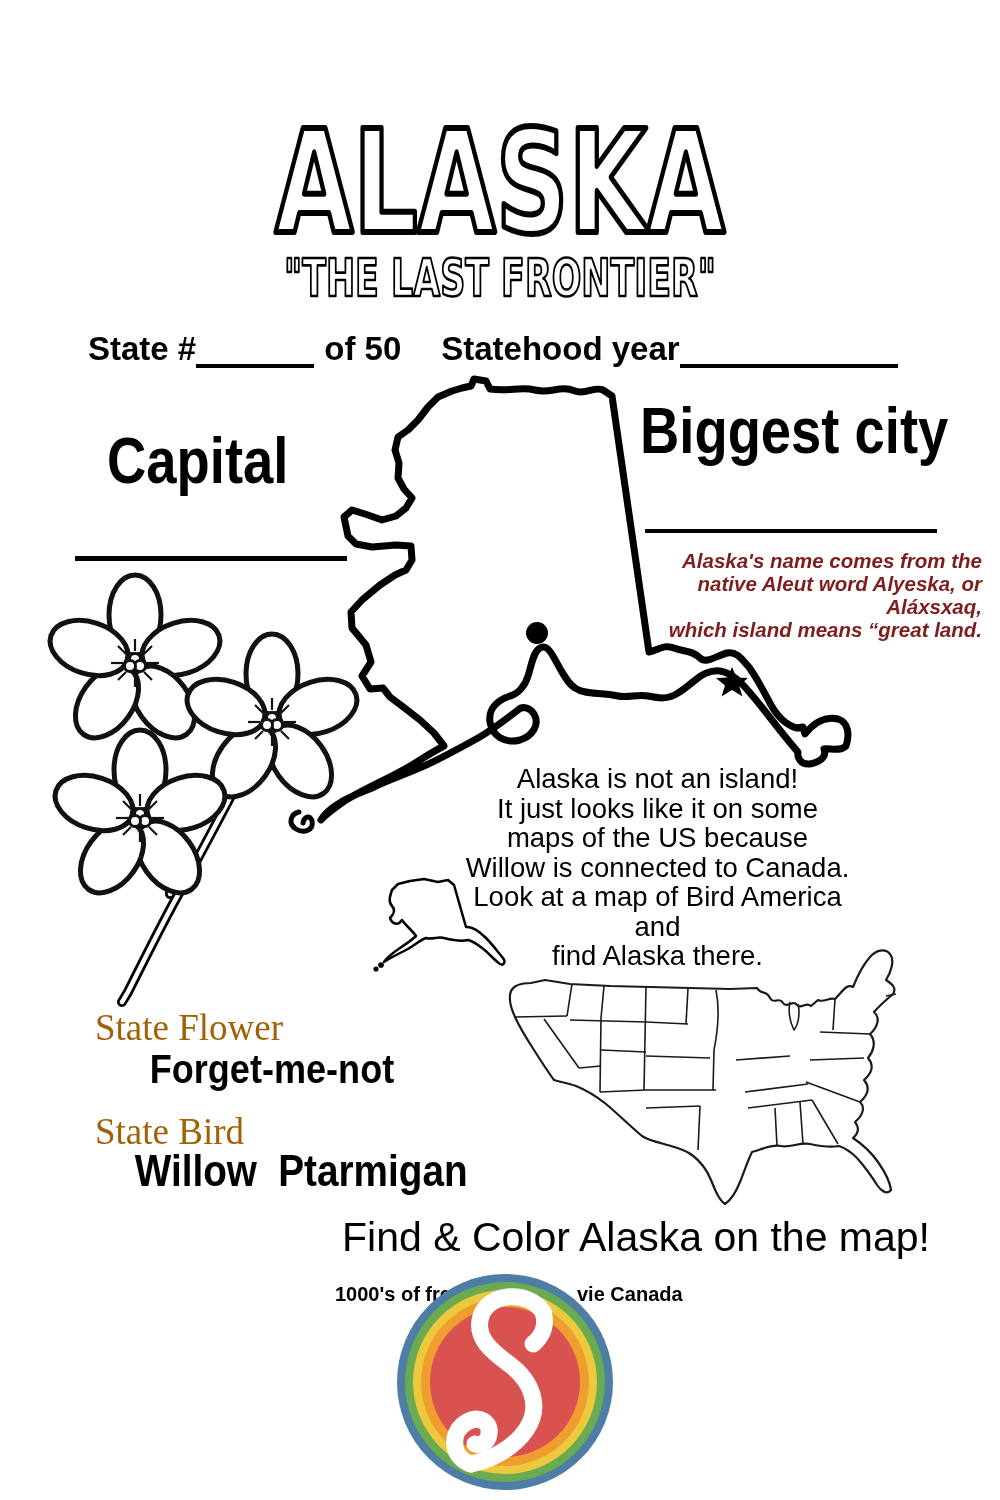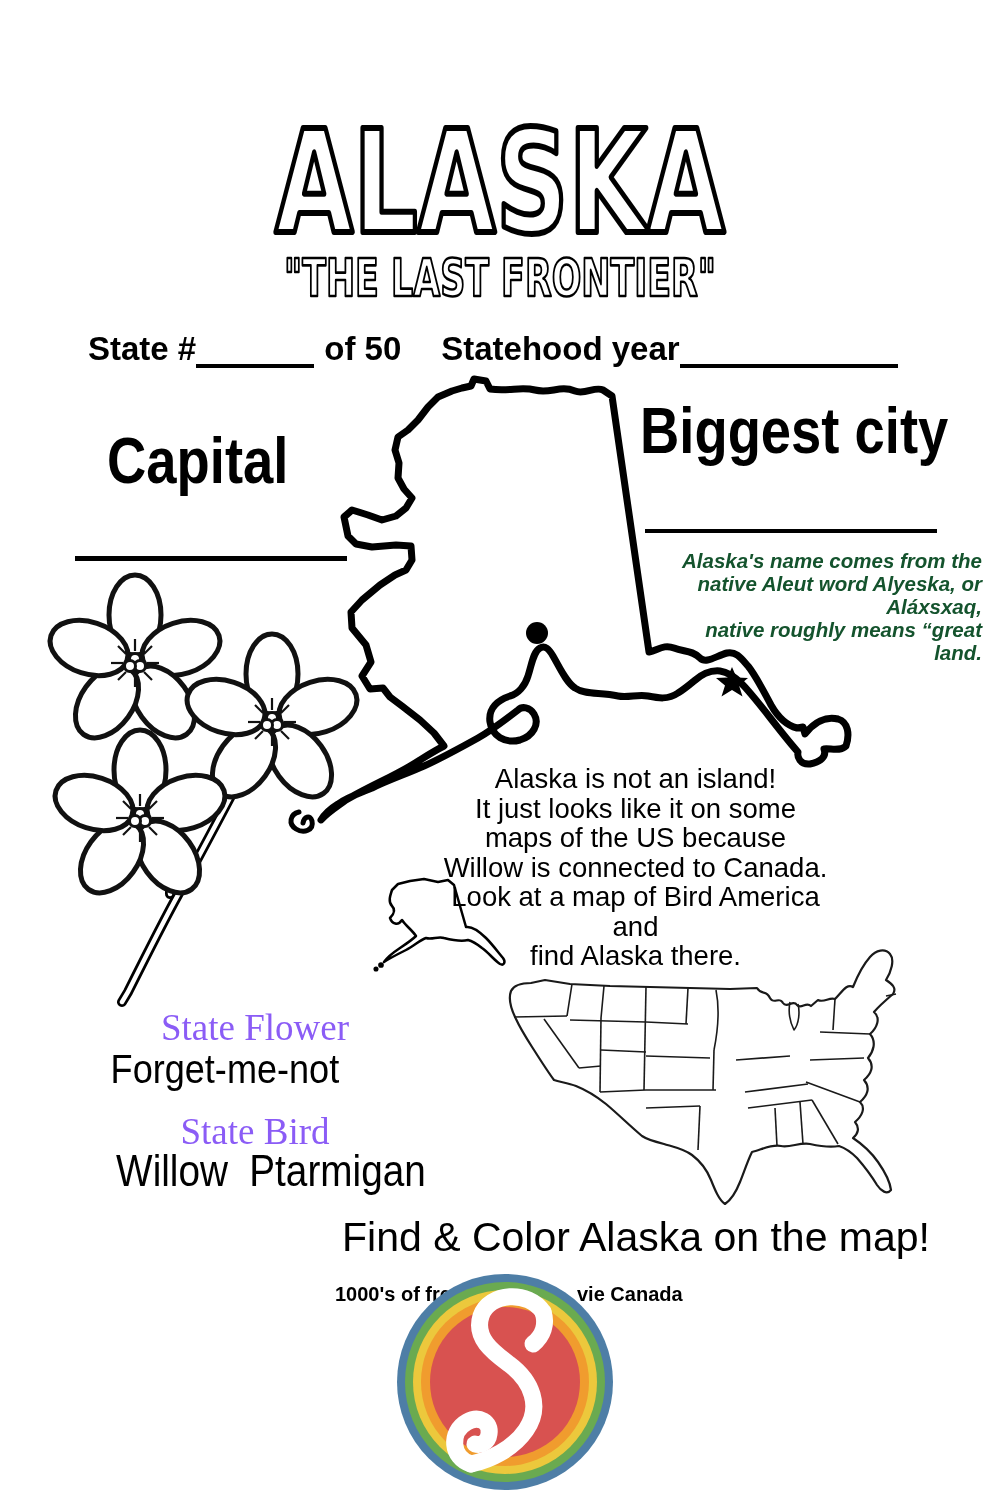--- a/index.html
+++ b/index.html
@@ -14,24 +14,24 @@
   .blank{display:inline-block;border-bottom:4px solid #000;}
   .cond{display:inline-block;transform:scaleX(0.85);transform-origin:0 50%;}
   .cond-c{display:inline-block;transform:scaleX(0.88);transform-origin:50% 50%;}
   .h-bold{font-weight:bold;color:#000;white-space:nowrap;}
   .stateline{left:88px;top:330px;font-size:33px;font-weight:bold;display:flex;align-items:flex-end;white-space:nowrap;}
   .stateline .blank{height:34px;}
   .capital{left:75px;top:424px;font-size:64px;margin-left:32px;}
   .capital-blank{left:75px;top:556px;width:272px;height:5px;background:#000;}
   .bigcity{left:640px;top:394px;font-size:64px;}
   .bigcity-blank{left:645px;top:529px;width:292px;height:4px;background:#000;}
-  .aleut{left:662px;top:549px;width:320px;font-size:20.5px;line-height:23px;font-style:italic;font-weight:bold;color:#14532d;}
-  .notisland{left:433px;top:764px;width:405px;text-align:center;font-size:27.5px;line-height:29.5px;color:#000;}
-  .sym-label{left:95px;width:320px;text-align:center;font-family:"Liberation Serif", serif;font-size:37px;color:#8b5cf6;}
-  .sym-value{left:95px;width:320px;text-align:left;font-size:41px;font-weight:normal;color:#000;white-space:nowrap;}
+  .aleut{left:662px;top:549px;width:320px;font-size:20.5px;line-height:23px;font-style:italic;font-weight:bold;color:#7f1d1d;}
+  .notisland{left:455px;top:764px;width:405px;text-align:center;font-size:27.5px;line-height:29.5px;color:#000;}
+  .sym-label{left:95px;width:320px;text-align:left;font-family:"Liberation Serif", serif;font-size:37px;color:#a16207;}
+  .sym-value{left:112px;width:320px;text-align:center;font-size:41px;font-weight:bold;color:#000;white-space:nowrap;}
   .findcolor{left:286px;top:1214px;width:700px;text-align:center;font-size:41px;color:#000;}
   .footer-frag{top:1283px;font-size:20px;font-weight:bold;color:#000;white-space:nowrap;}
   .logo{left:395px;top:1272px;width:220px;height:220px;}
   .visually-hidden{position:absolute;width:1px;height:1px;overflow:hidden;clip:rect(0 0 0 0);}
 </style>
 </head>
 <body>
 
 <svg class="abs layer-art" width="1000" height="1500" viewBox="0 0 1000 1500">
 
@@ -242,21 +242,21 @@
 <div class="abs layer-text capital-blank"></div>
 
 <div class="abs layer-text bigcity h-bold">
   <span class="cond">Biggest city</span>
 </div>
 <div class="abs layer-text bigcity-blank"></div>
 
 <div class="abs layer-text aleut">
   <div>Alaska's name comes from the</div>
   <div>native Aleut word Alyeska, or Aláxsxaq,</div>
-  <div>native roughly means “great land.</div>
+  <div>which island means “great land.</div>
 </div>
 
 <div class="abs layer-text notisland">
   <div>Alaska is not an island!</div>
   <div>It just looks like it on some</div>
   <div>maps of the US because</div>
   <div>Willow is connected to Canada.</div>
   <div>Look at a map of Bird America and</div>
   <div>find Alaska there.</div>
 </div>

